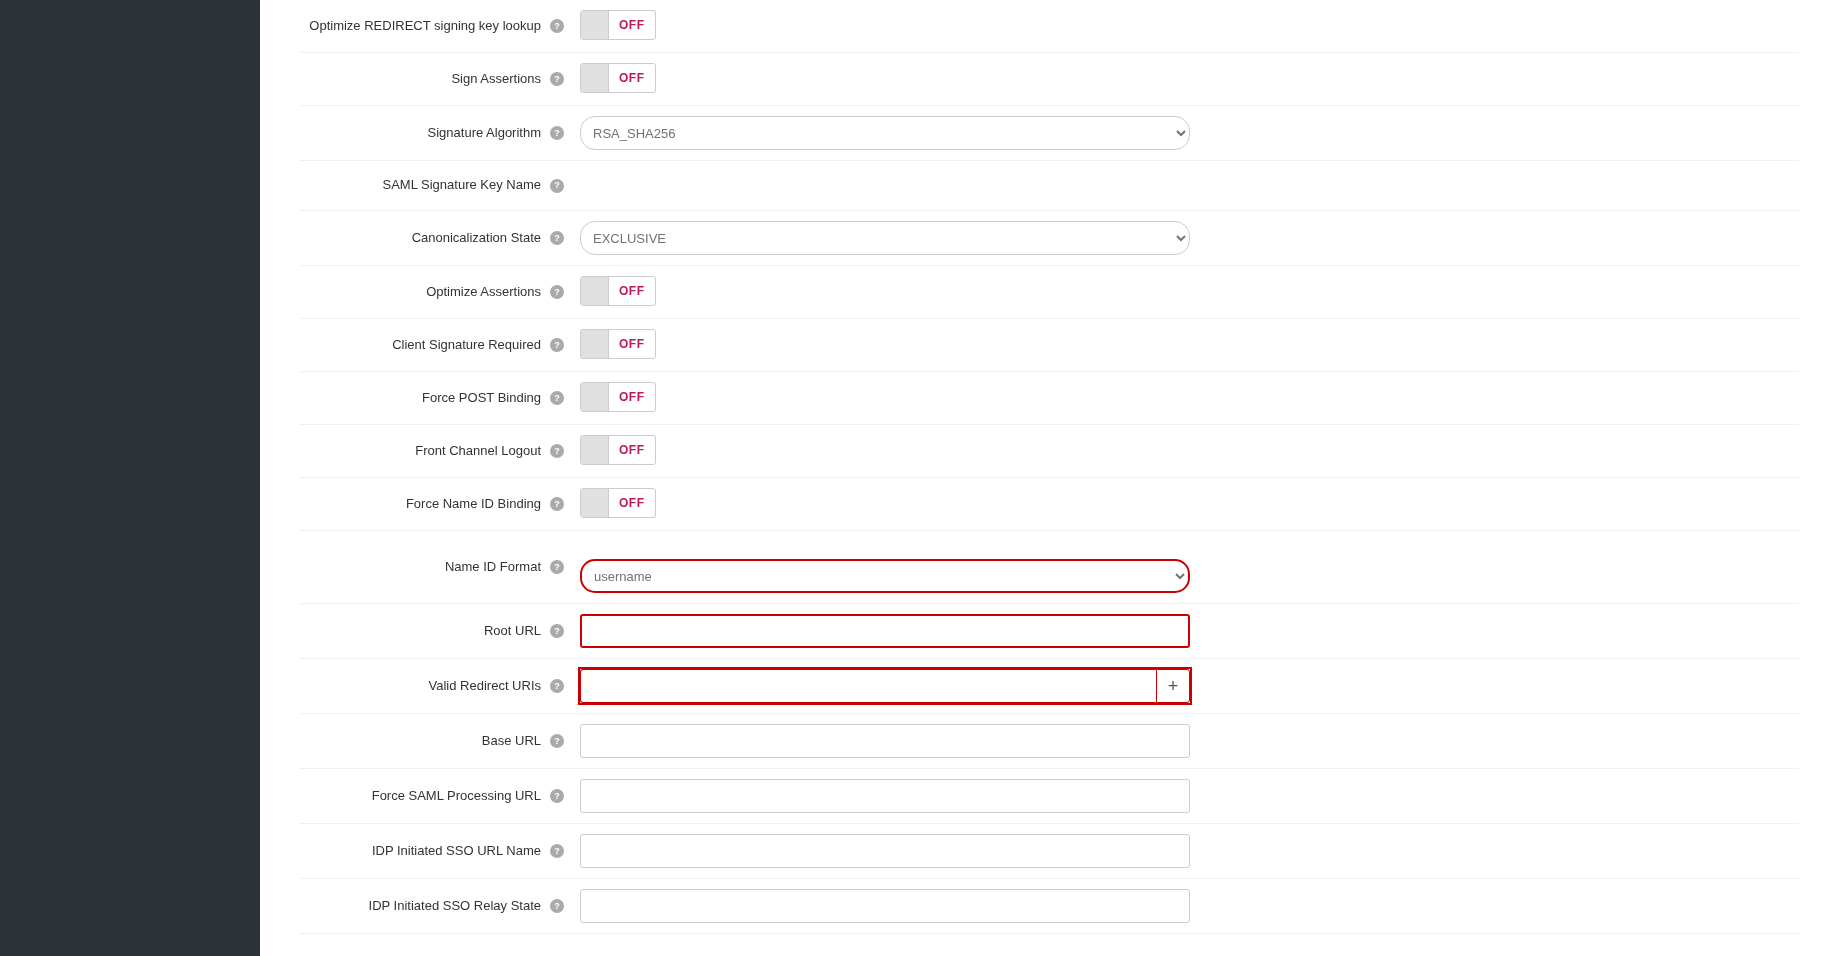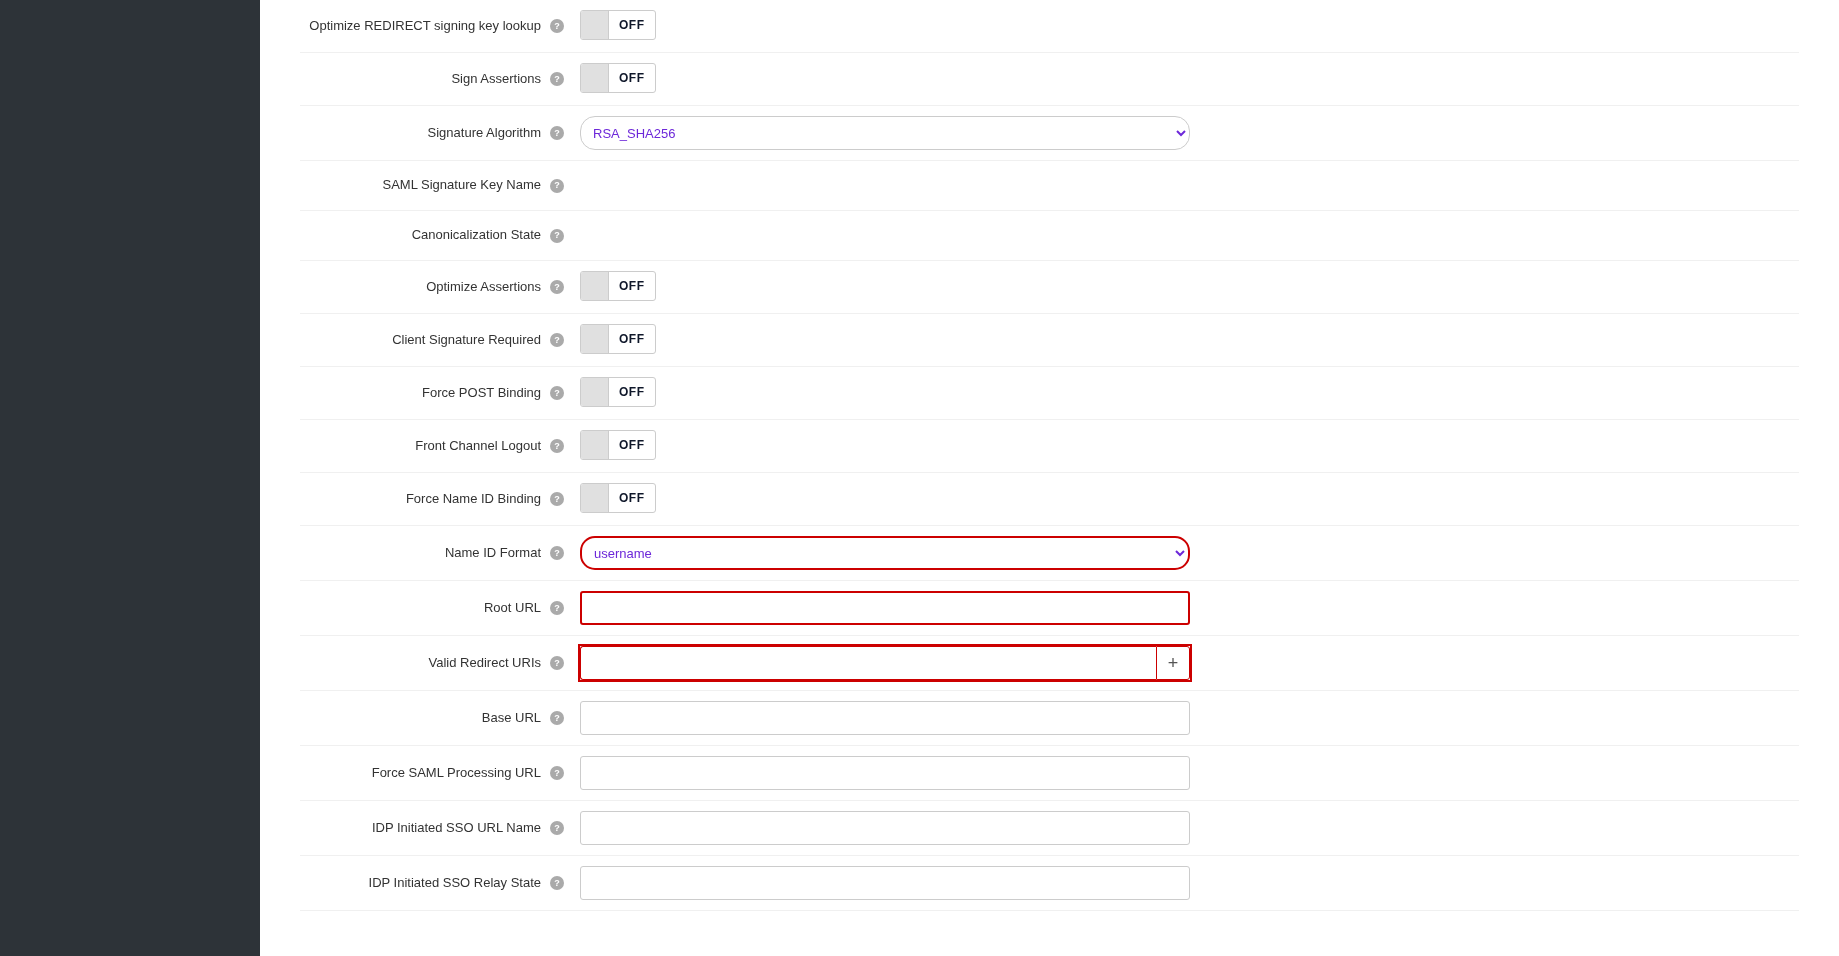--- a/index.html
+++ b/index.html
@@ -74,32 +74,32 @@
     .toggle-handle {
       width: 28px;
       height: 28px;
       background: #e0e0e0;
       border-right: 1px solid #ccc;
     }
     .toggle-label {
       padding: 0 10px;
       font-size: 12px;
       font-weight: bold;
-      color: #0f172a;
+      color: #be185d;
       letter-spacing: 0.5px;
     }
     select.form-select {
       width: 100%;
       max-width: 610px;
       height: 34px;
       border: 1px solid #ccc;
       border-radius: 15px;
       padding: 0 8px;
       font-size: 13px;
-      color: #6d28d9;
+      color: #737373;
       background: #fff;
       cursor: pointer;
       appearance: auto;
     }
     input.form-input {
       width: 100%;
       max-width: 610px;
       height: 34px;
       border: 1px solid #ccc;
       border-radius: 3px;
@@ -130,20 +130,21 @@
       font-size: 18px;
       color: #555;
       cursor: pointer;
       display: flex;
       align-items: center;
       justify-content: center;
     }
     .error-border-select {
       border: 2px solid #c00 !important;
       border-radius: 3px;
+      margin-top: 18px;
     }
     .error-border-input {
       border: 2px solid #c00 !important;
       border-radius: 3px;
     }
   </style>
 </head>
 <body>
 
 <div class="sidebar"></div>
@@ -181,20 +182,21 @@
         <div class="form-label">
           <span>SAML Signature Key Name</span>
           <span class="help-icon">?</span>
         </div>
       </div>
       <div class="form-row">
         <div class="form-label">
           <span>Canonicalization State</span>
           <span class="help-icon">?</span>
         </div>
+        <div class="form-control"><select class="form-select"><option value="EXCLUSIVE">EXCLUSIVE</option><option value="EXCLUSIVE_WITH_COMMENTS">EXCLUSIVE_WITH_COMMENTS</option><option value="INCLUSIVE">INCLUSIVE</option><option value="INCLUSIVE_WITH_COMMENTS">INCLUSIVE_WITH_COMMENTS</option></select></div>
       </div>
       <div class="form-row">
         <div class="form-label">
           <span>Optimize Assertions</span>
           <span class="help-icon">?</span>
         </div>
         <div class="form-control"><div class="toggle-btn">
             <div class="toggle-handle"></div>
             <span class="toggle-label">OFF</span>
           </div></div>

